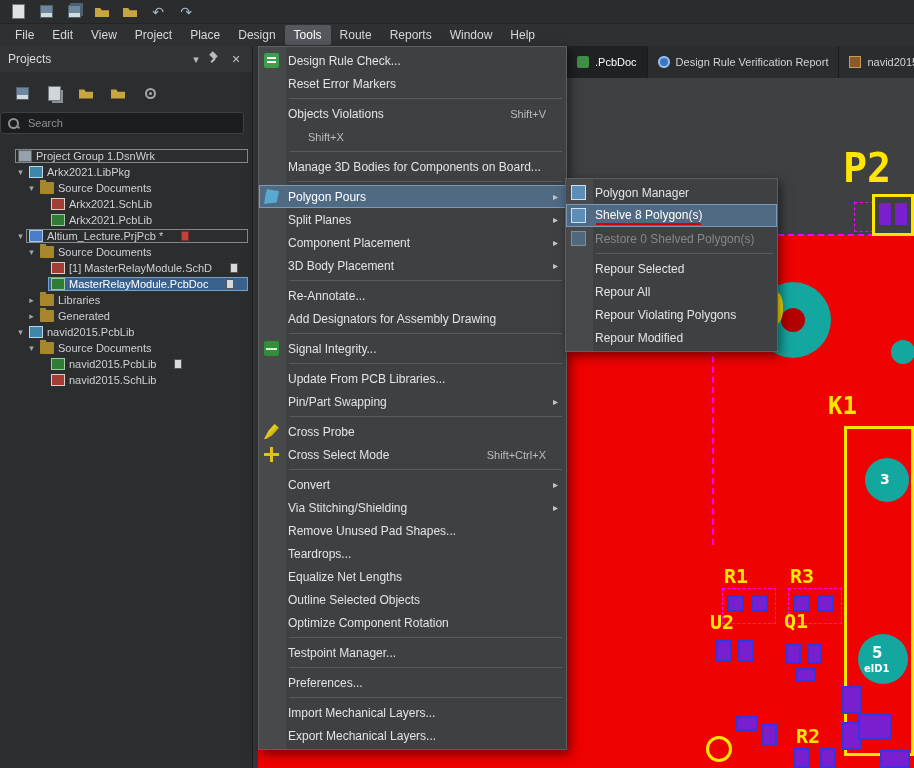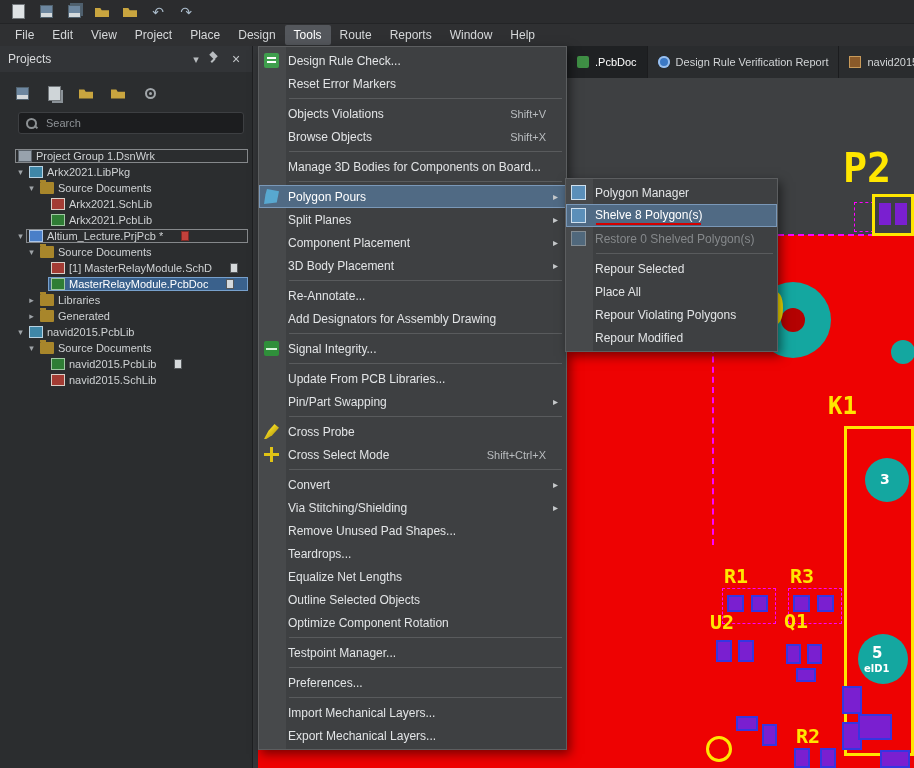--- a/index.html
+++ b/index.html
@@ -50,21 +50,21 @@
   .pcblib-tab-icon{background:#8a5a2a;width:12px;height:12px;box-shadow:inset 0 0 0 1px #c89a5a;}
 
   
   .projects-panel{position:absolute;left:0;top:46px;width:252px;bottom:0;background:#2b2d2f;
     border-right:1px solid #1e1f21;display:flex;flex-direction:column;z-index:5;}
   .panel-header{height:26px;display:flex;align-items:center;padding:0 8px;background:#323437;
     color:#d8dadc;font-size:12px;flex:none;}
   .panel-title{flex:1;}
   .panel-header .hic{width:16px;height:16px;margin-left:4px;}
   .panel-toolbar{height:30px;display:flex;align-items:center;gap:12px;padding:0 12px;margin-top:6px;flex:none;}
-  .search-row{padding:4px 8px 2px 18px;flex:none;}
+  .search-row{padding:4px 8px 2px 0;flex:none;}
   .search-box{height:20px;background:#1c1d1f;border:1px solid #3d3f42;border-radius:3px;display:flex;
     align-items:center;padding:0 6px;gap:6px;}
   .search-box input{background:transparent;border:none;outline:none;color:#c8cbcd;font-size:11px;width:100%;
     font-family:"Liberation Sans","DejaVu Sans",sans-serif;}
   .search-box input::placeholder{color:#8e9296;}
   .tree{margin-top:12px;flex:1;overflow:hidden;font-size:11px;color:#cfd2d4;}
   .tree-row{height:16px;display:flex;align-items:center;box-sizing:border-box;padding-right:4px;}
   .expander{width:11px;flex:none;color:#9fa4a8;font-size:9px;text-align:center;line-height:1;}
   .row-main{display:flex;align-items:center;gap:4px;padding:0 3px;flex:1;min-width:0;height:14px;}
   .tree-row.boxed .row-main{outline:1px solid #85888b;outline-offset:-1px;}
@@ -455,21 +455,20 @@
     <div class="menu-separator"></div>
       <div class="menu-item">
         <span class="menu-icon ic no-icon"></span>
         <span class="menu-label">Objects Violations</span>
         <span class="menu-shortcut">Shift+V</span>
         <span class="menu-arrow"></span>
       </div>
 
       <div class="menu-item">
         <span class="menu-icon ic no-icon"></span>
-        <span class="menu-label">Browse Objects</span>
         <span class="menu-shortcut">Shift+X</span>
         <span class="menu-arrow"></span>
       </div>
     <div class="menu-separator"></div>
       <div class="menu-item">
         <span class="menu-icon ic no-icon"></span>
         <span class="menu-label">Manage 3D Bodies for Components on Board...</span>
         <span class="menu-shortcut"></span>
         <span class="menu-arrow"></span>
       </div>
@@ -654,21 +653,21 @@
     <div class="menu-separator"></div>
       <div class="menu-item">
         <span class="menu-icon ic no-icon"></span>
         <span class="menu-label">Repour Selected</span>
         <span class="menu-shortcut"></span>
         <span class="menu-arrow"></span>
       </div>
 
       <div class="menu-item">
         <span class="menu-icon ic no-icon"></span>
-        <span class="menu-label">Place All</span>
+        <span class="menu-label">Repour All</span>
         <span class="menu-shortcut"></span>
         <span class="menu-arrow"></span>
       </div>
 
       <div class="menu-item">
         <span class="menu-icon ic no-icon"></span>
         <span class="menu-label">Repour Violating Polygons</span>
         <span class="menu-shortcut"></span>
         <span class="menu-arrow"></span>
       </div>

